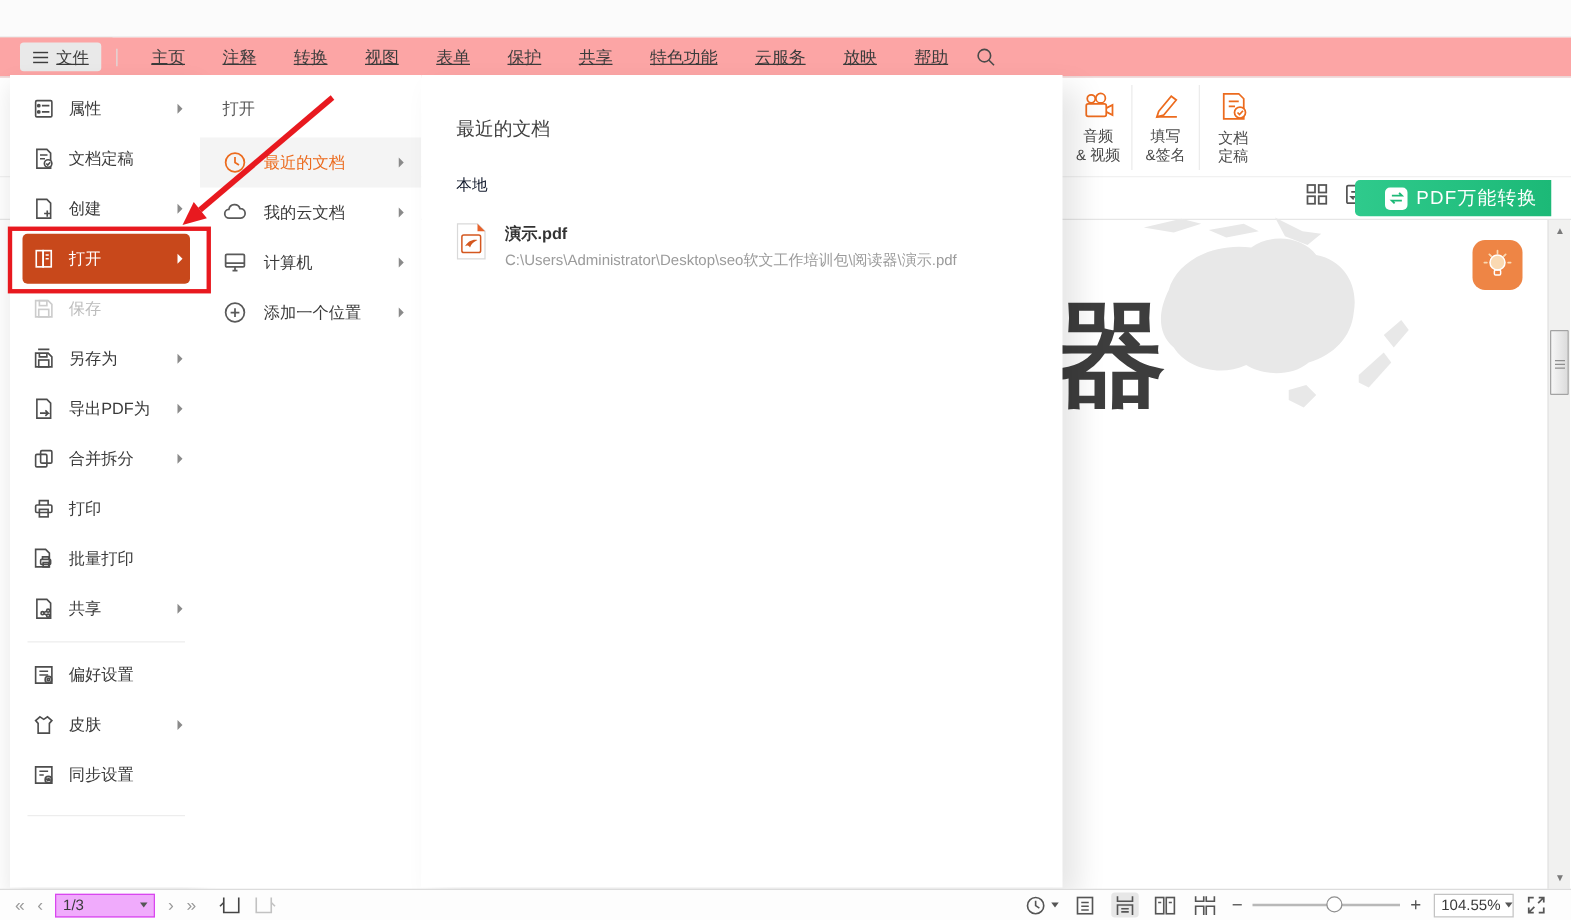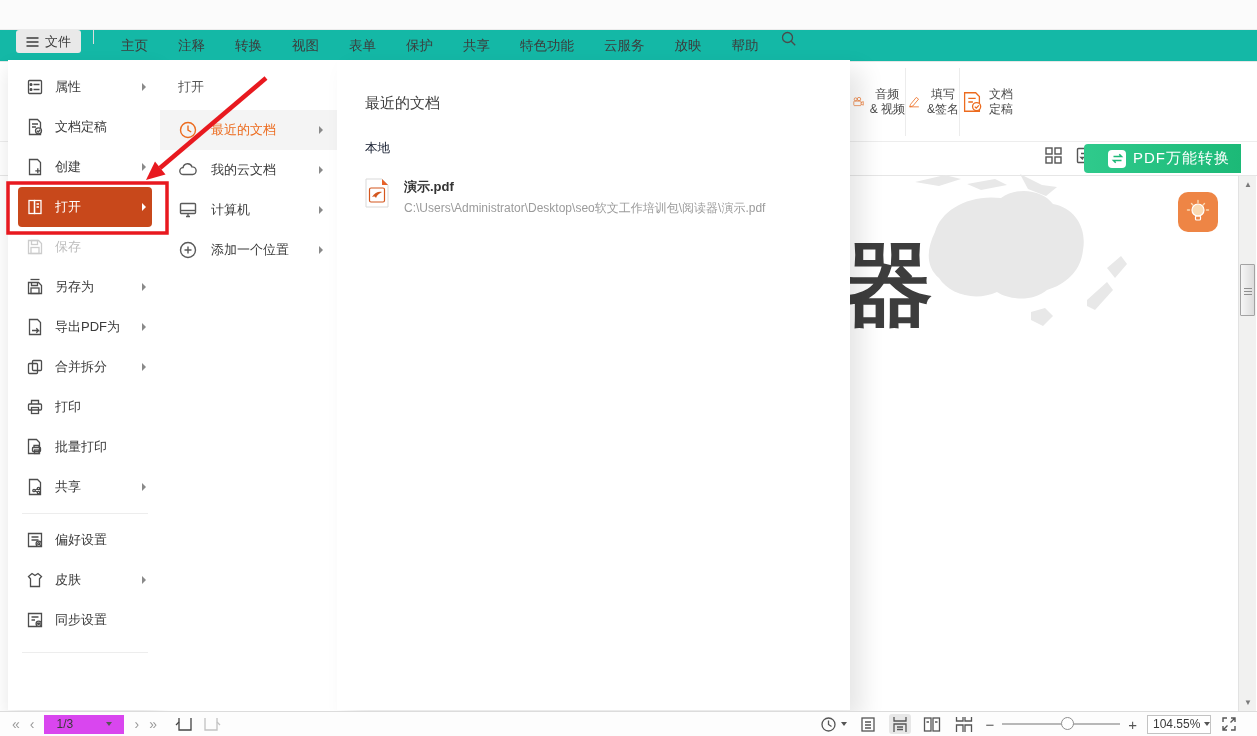--- a/index.html
+++ b/index.html
@@ -16,30 +16,30 @@
   .qat .qbtn.disabled { color:#c8c8c8; }
   .qat .vdiv { width:1px; height:16px; background:#ddd; }
   .win-title { left:420px; top:0; width:420px; height:30px; line-height:30px; text-align:center; font-size:12.5px; color:#9a9a9a; }
   .login-pill { right:146px; top:4px; height:22px; padding:0 10px 0 14px; border-radius:11px;
     background:linear-gradient(180deg,#F9B02A,#F5A01C); color:#fff; font-size:12.5px;
     display:flex; align-items:center; gap:6px; }
   .win-ctrls { right:0; top:0; height:30px; display:flex; }
   .win-ctrls .wbtn { width:45px; height:30px; display:flex; align-items:center; justify-content:center; color:#444; }
 
   
-  .menubar { left:0; top:30px; width:1257px; height:32px; background:#14b8a6; border-bottom:1px solid #e7e7e7; display:flex; align-items:flex-start; z-index:3; }
+  .menubar { left:0; top:30px; width:1257px; height:32px; background:#fca5a5; border-bottom:1px solid #e7e7e7; display:flex; align-items:center; z-index:3;text-decoration:underline; }
   .file-btn { margin-left:16px; height:23px; padding:0 10px; background:#e9e9e9; border-radius:3px; display:flex; align-items:center; gap:6px; font-size:13px; color:#3c3c3c; }
   .mb-div { width:1px; height:14px; background:#ddd; margin:0 12px; }
   .mb-item { padding:0 15px; font-size:13.5px; color:#3c3c3c; line-height:32px; }
   .mb-search { margin-left:6px; }
 
   
   .ribbon { left:0; top:62px; width:1257px; height:80px; background:#fff; border-bottom:1px solid #ededed; }
   .ribbon-right { left:852px; top:62px; height:80px; display:flex; align-items:stretch; }
-  .rb-btn { width:53px; display:flex; flex-direction:row; align-items:center; justify-content:center; gap:5px; }
+  .rb-btn { width:53px; display:flex; flex-direction:column; align-items:center; justify-content:center; gap:5px; }
   .rb-btn .lbl { font-size:12px; color:#4a4a4a; line-height:15px; text-align:center; white-space:nowrap; }
   .rb-div { width:1px; background:#ececec; margin:6px 0; }
 
   
   .convert-row { left:0; top:142px; width:1257px; height:34px; background:#fff; border-bottom:1px solid #e6e6e6; }
   .cr-icons { left:1044px; top:146px; display:flex; gap:12px; align-items:center; color:#555; }
   .convert-btn { right:16px; top:144px; width:157px; height:29px; border-radius:4px 0 0 4px;
     background:linear-gradient(90deg,#2FCA8C,#1CB977); color:#fff; display:flex; align-items:center; gap:7px; padding-left:24px;
     font-size:15px; letter-spacing:1px; }
   .convert-btn .ic { width:18px; height:18px; background:#fff; border-radius:4px; display:flex; align-items:center; justify-content:center; }
@@ -54,21 +54,21 @@
   .scrollbar { left:1238px; top:176px; width:18px; height:536px; background:#f1f1f0; border-left:1px solid #e2e2e2; z-index:6; }
   .sb-arrow { width:18px; height:16px; display:flex; align-items:center; justify-content:center; color:#7a7a7a; font-size:8px; }
   .sb-thumb { position:absolute; left:1px; top:88px; width:15px; height:52px; background:linear-gradient(90deg,#f6f6f6,#dcdcdc); border:1px solid #a3a3a3; border-radius:1px; }
   .sb-grip { position:absolute; left:3px; top:23px; width:8px; border-top:1px solid #8f8f8f; box-shadow:0 3px 0 #8f8f8f, 0 6px 0 #8f8f8f; }
   .sb-down { position:absolute; bottom:2px; left:0; }
 
   
   .statusbar { left:0; top:711px; width:1257px; height:25px; background:#fdfdfd; border-top:1px solid #dcdcdc; display:flex; align-items:center; z-index:30; font-size:12px; color:#6a6a6a; }
   .sb-left { display:flex; align-items:center; gap:10px; margin-left:12px; }
   .nav-glyph { font-size:14px; color:#9a9a9a; line-height:1; }
-  .page-combo { width:80px; height:19px; border:7px solid #d946ef; background:#d946ef; display:flex; align-items:center; padding:0 5px; gap:4px; }
+  .page-combo { width:80px; height:19px; border:1px solid #d946ef; background:#f0abfc; display:flex; align-items:center; padding:0 5px; gap:4px; }
   .page-combo .val { flex:1; font-size:12px; color:#3a3a3a; }
   .tri-down { width:0; height:0; border-top:4px solid #555; border-left:3.5px solid transparent; border-right:3.5px solid transparent; }
   .tri-right { width:0; height:0; border-left:4px solid #8a8a8a; border-top:4px solid transparent; border-bottom:4px solid transparent; }
   .sb-right { margin-left:auto; margin-right:20px; display:flex; align-items:center; gap:10px; }
   .view-ic { width:22px; height:20px; display:flex; align-items:center; justify-content:center; color:#555; border-radius:3px; }
   .view-ic.sel { background:#e7e7e7; }
   .zoom-slider { display:flex; align-items:center; gap:8px; }
   .slider-track { position:relative; width:118px; height:2px; background:#b8b8b8; }
   .slider-thumb { position:absolute; left:50%; top:-6px; width:13px; height:13px; border-radius:50%; background:#fff; border:1px solid #8f8f8f; }
   .zoom-combo { width:64px; height:19px; border:1px solid #c3c3c3; background:#fff; display:flex; align-items:center; padding:0 5px; gap:4px; }

